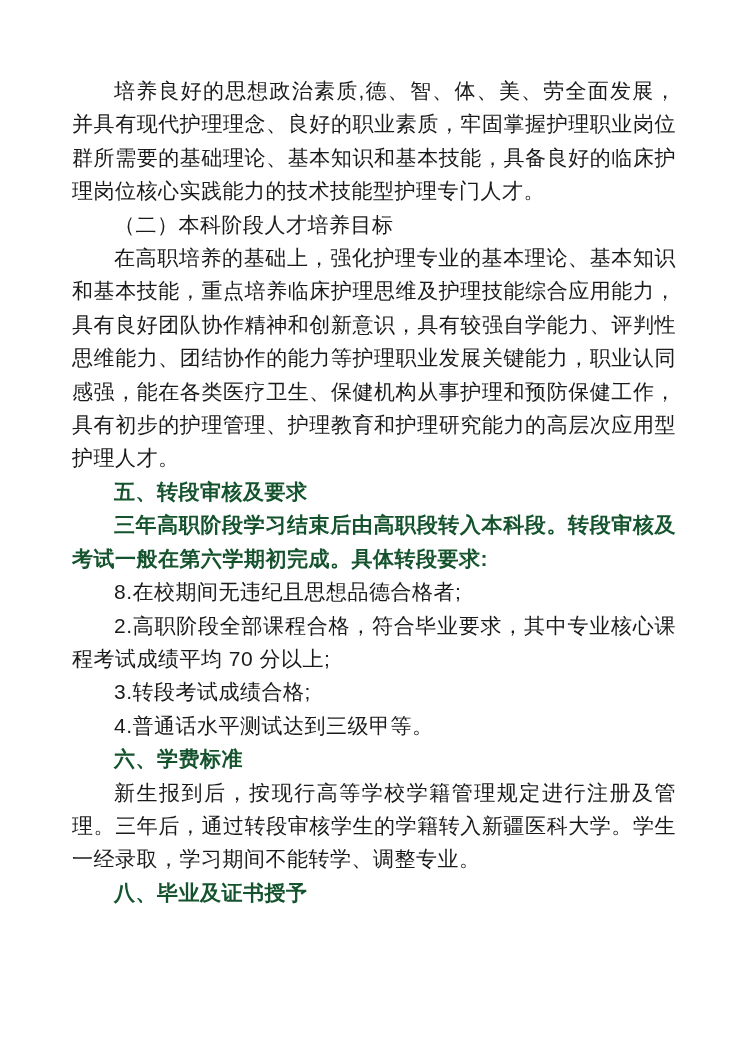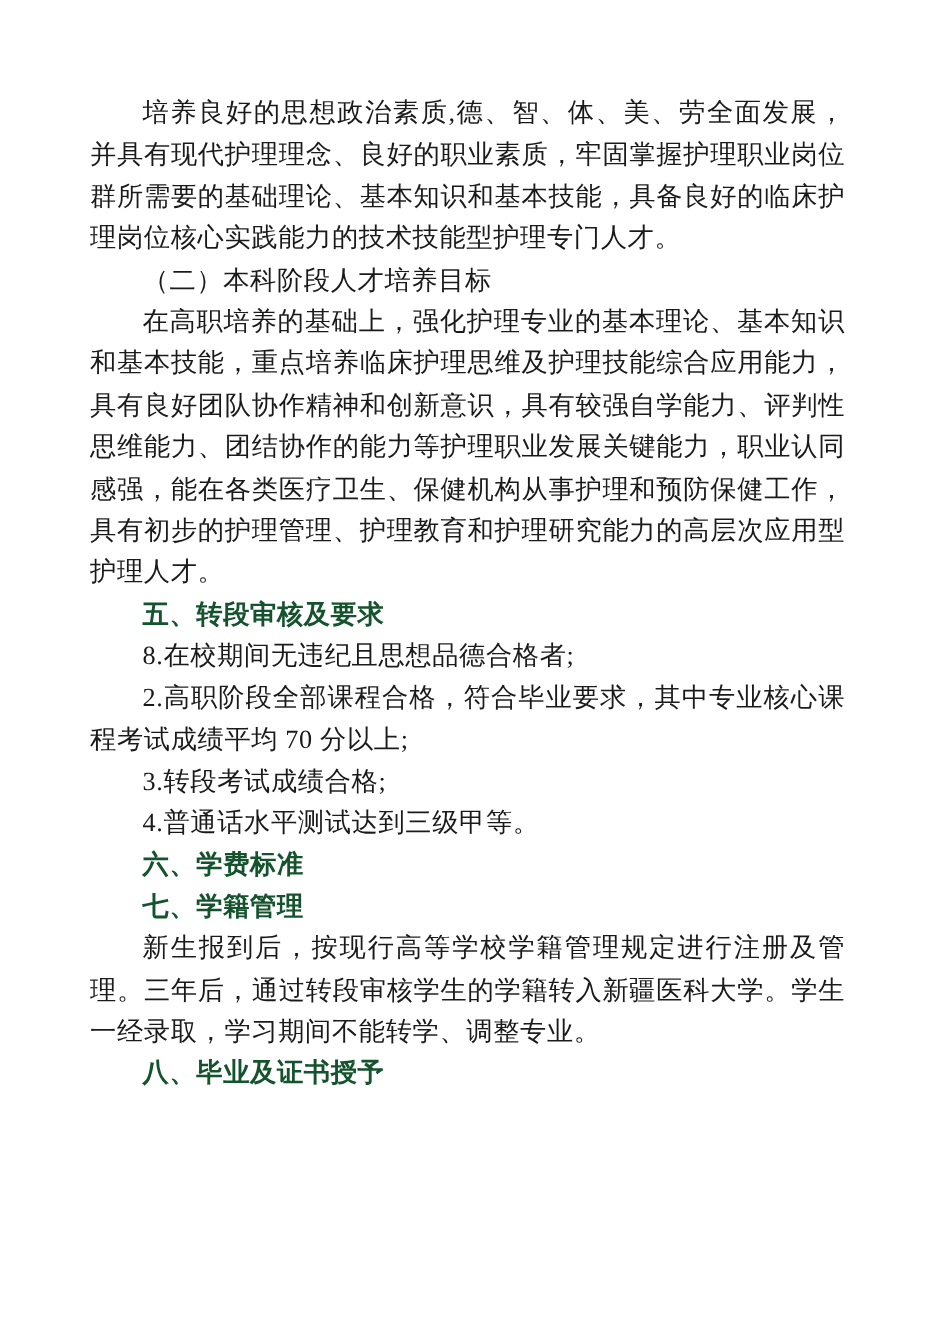--- a/index.html
+++ b/index.html
@@ -15,21 +15,21 @@
     overflow: hidden;
   }
   .content {
     position: absolute;
     top: 74px;
     left: 72px;
     width: 604px;
   }
   .para {
     margin: 0;
-    font-family: Liberation Serif, serif;
+    font-family: Liberation Sans, sans-serif;
     font-size: 21px;
     line-height: 33.4px;
     color: #1a1a1a;
     text-align: justify;
     text-justify: inter-character;
     text-indent: 2em;
     letter-spacing: 0.5px;
     word-break: break-all;
   }
   .para.bold {
@@ -39,22 +39,22 @@
 </style>
 </head>
 <body>
 
 <div class="page">
   <div class="content">
       <p class="para">培养良好的思想政治素质,德、智、体、美、劳全面发展，并具有现代护理理念、良好的职业素质，牢固掌握护理职业岗位群所需要的基础理论、基本知识和基本技能，具备良好的临床护理岗位核心实践能力的技术技能型护理专门人才。</p>
       <p class="para">（二）本科阶段人才培养目标</p>
       <p class="para">在高职培养的基础上，强化护理专业的基本理论、基本知识和基本技能，重点培养临床护理思维及护理技能综合应用能力，具有良好团队协作精神和创新意识，具有较强自学能力、评判性思维能力、团结协作的能力等护理职业发展关键能力，职业认同感强，能在各类医疗卫生、保健机构从事护理和预防保健工作，具有初步的护理管理、护理教育和护理研究能力的高层次应用型护理人才。</p>
       <p class="para bold">五、转段审核及要求</p>
+      <p class="para bold">三年高职阶段学习结束后由高职段转入本科段。转段审核及考试一般在第六学期初完成。具体转段要求:</p>
       <p class="para">8.在校期间无违纪且思想品德合格者;</p>
       <p class="para">2.高职阶段全部课程合格，符合毕业要求，其中专业核心课程考试成绩平均 70 分以上;</p>
       <p class="para">3.转段考试成绩合格;</p>
       <p class="para">4.普通话水平测试达到三级甲等。</p>
       <p class="para bold">六、学费标准</p>
-      <p class="para bold">七、学籍管理</p>
       <p class="para">新生报到后，按现行高等学校学籍管理规定进行注册及管理。三年后，通过转段审核学生的学籍转入新疆医科大学。学生一经录取，学习期间不能转学、调整专业。</p>
       <p class="para bold">八、毕业及证书授予</p>
     </div>
 </div>
 
 </body></html>

